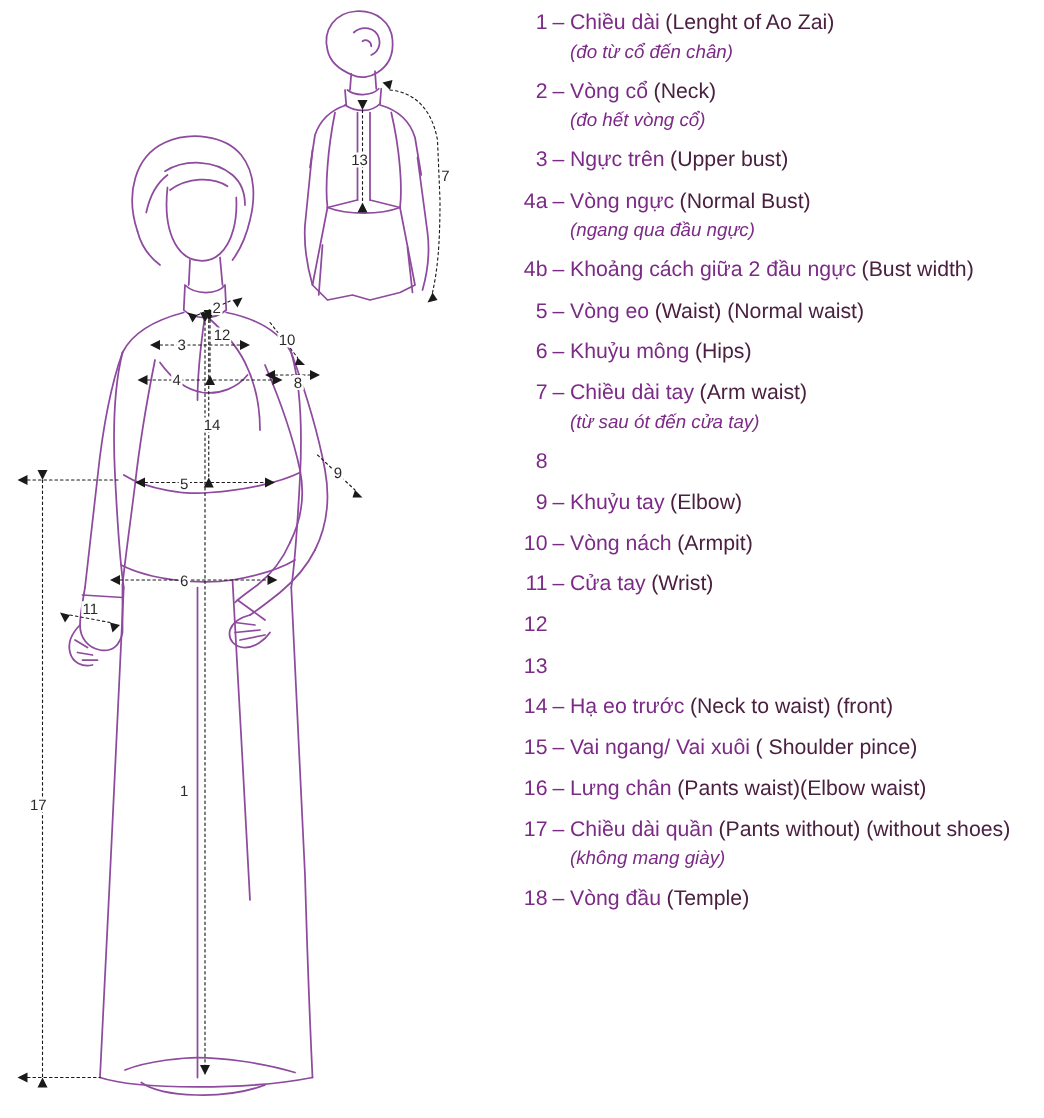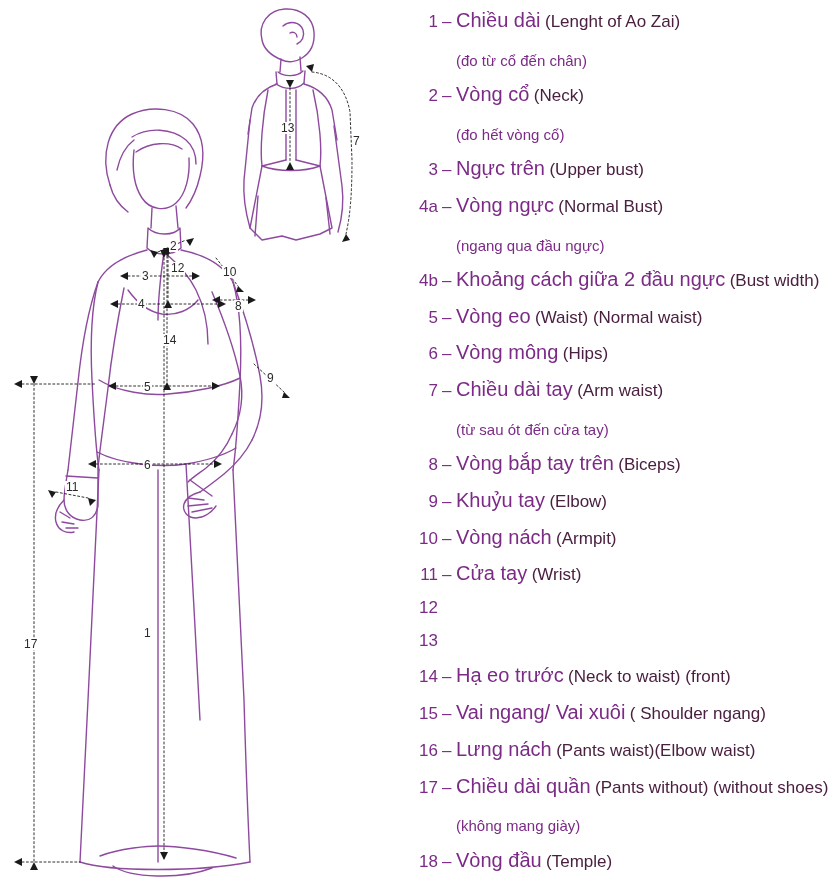--- a/index.html
+++ b/index.html
@@ -50,34 +50,35 @@
   .legend-body {
     flex: 1 1 auto;
   }
   .legend-dash {
     display: inline-block;
     width: 14px;
     color: #7b2a86;
     font-size: 17px;
   }
   .legend-vn {
-    font-size: 20px;
+    font-size: 17px;
     color: #7b2a86;
     text-align: center;
   }
   .legend-en {
     font-size: 17px;
     color: #4a2040;
   }
   .legend-sub {
     display: block;
     font-size: 15px;
+    font-style: italic;
     color: #7b2a86;
     margin-left: 14px;
-    margin-top: 19px;
+    margin-top: 4px;
   }
   .dim-label {
     position: absolute;
     font-size: 12px;
     color: #2b2b2b;
     font-family: "Liberation Sans", sans-serif;
     background: #ffffff;
     padding: 0 1px;
     line-height: 12px;
   }
@@ -317,40 +318,36 @@
       <div class="legend-num">5</div>
       <div class="legend-body">
         <span class="legend-dash">–</span><span class="legend-vn">Vòng eo</span>
         <span class="legend-en">(Waist) (Normal waist)</span>
       </div>
     </div>
 
     <div class="legend-item">
       <div class="legend-num">6</div>
       <div class="legend-body">
-        <span class="legend-dash">–</span><span class="legend-vn">Vòng mông</span>
+        <span class="legend-dash">–</span><span class="legend-vn">Khuỷu mông</span>
         <span class="legend-en">(Hips)</span>
       </div>
     </div>
 
     <div class="legend-item">
       <div class="legend-num">7</div>
       <div class="legend-body">
         <span class="legend-dash">–</span><span class="legend-vn">Chiều dài tay</span>
         <span class="legend-en">(Arm waist)</span>
         <span class="legend-sub">(từ sau ót đến cửa tay)</span>
       </div>
     </div>
 
     <div class="legend-item">
       <div class="legend-num">8</div>
-      <div class="legend-body">
-        <span class="legend-dash">–</span><span class="legend-vn">Vòng bắp tay trên</span>
-        <span class="legend-en">(Biceps)</span>
-      </div>
     </div>
 
     <div class="legend-item">
       <div class="legend-num">9</div>
       <div class="legend-body">
         <span class="legend-dash">–</span><span class="legend-vn">Khuỷu tay</span>
         <span class="legend-en">(Elbow)</span>
       </div>
     </div>
 
@@ -383,28 +380,28 @@
       <div class="legend-body">
         <span class="legend-dash">–</span><span class="legend-vn">Hạ eo trước</span>
         <span class="legend-en">(Neck to waist) (front)</span>
       </div>
     </div>
 
     <div class="legend-item">
       <div class="legend-num">15</div>
       <div class="legend-body">
         <span class="legend-dash">–</span><span class="legend-vn">Vai ngang/ Vai xuôi</span>
-        <span class="legend-en">( Shoulder ngang)</span>
+        <span class="legend-en">( Shoulder pince)</span>
       </div>
     </div>
 
     <div class="legend-item">
       <div class="legend-num">16</div>
       <div class="legend-body">
-        <span class="legend-dash">–</span><span class="legend-vn">Lưng nách</span>
+        <span class="legend-dash">–</span><span class="legend-vn">Lưng chân</span>
         <span class="legend-en">(Pants waist)(Elbow waist)</span>
       </div>
     </div>
 
     <div class="legend-item">
       <div class="legend-num">17</div>
       <div class="legend-body">
         <span class="legend-dash">–</span><span class="legend-vn">Chiều dài quần</span>
         <span class="legend-en">(Pants without) (without shoes)</span>
         <span class="legend-sub">(không mang giày)</span>

